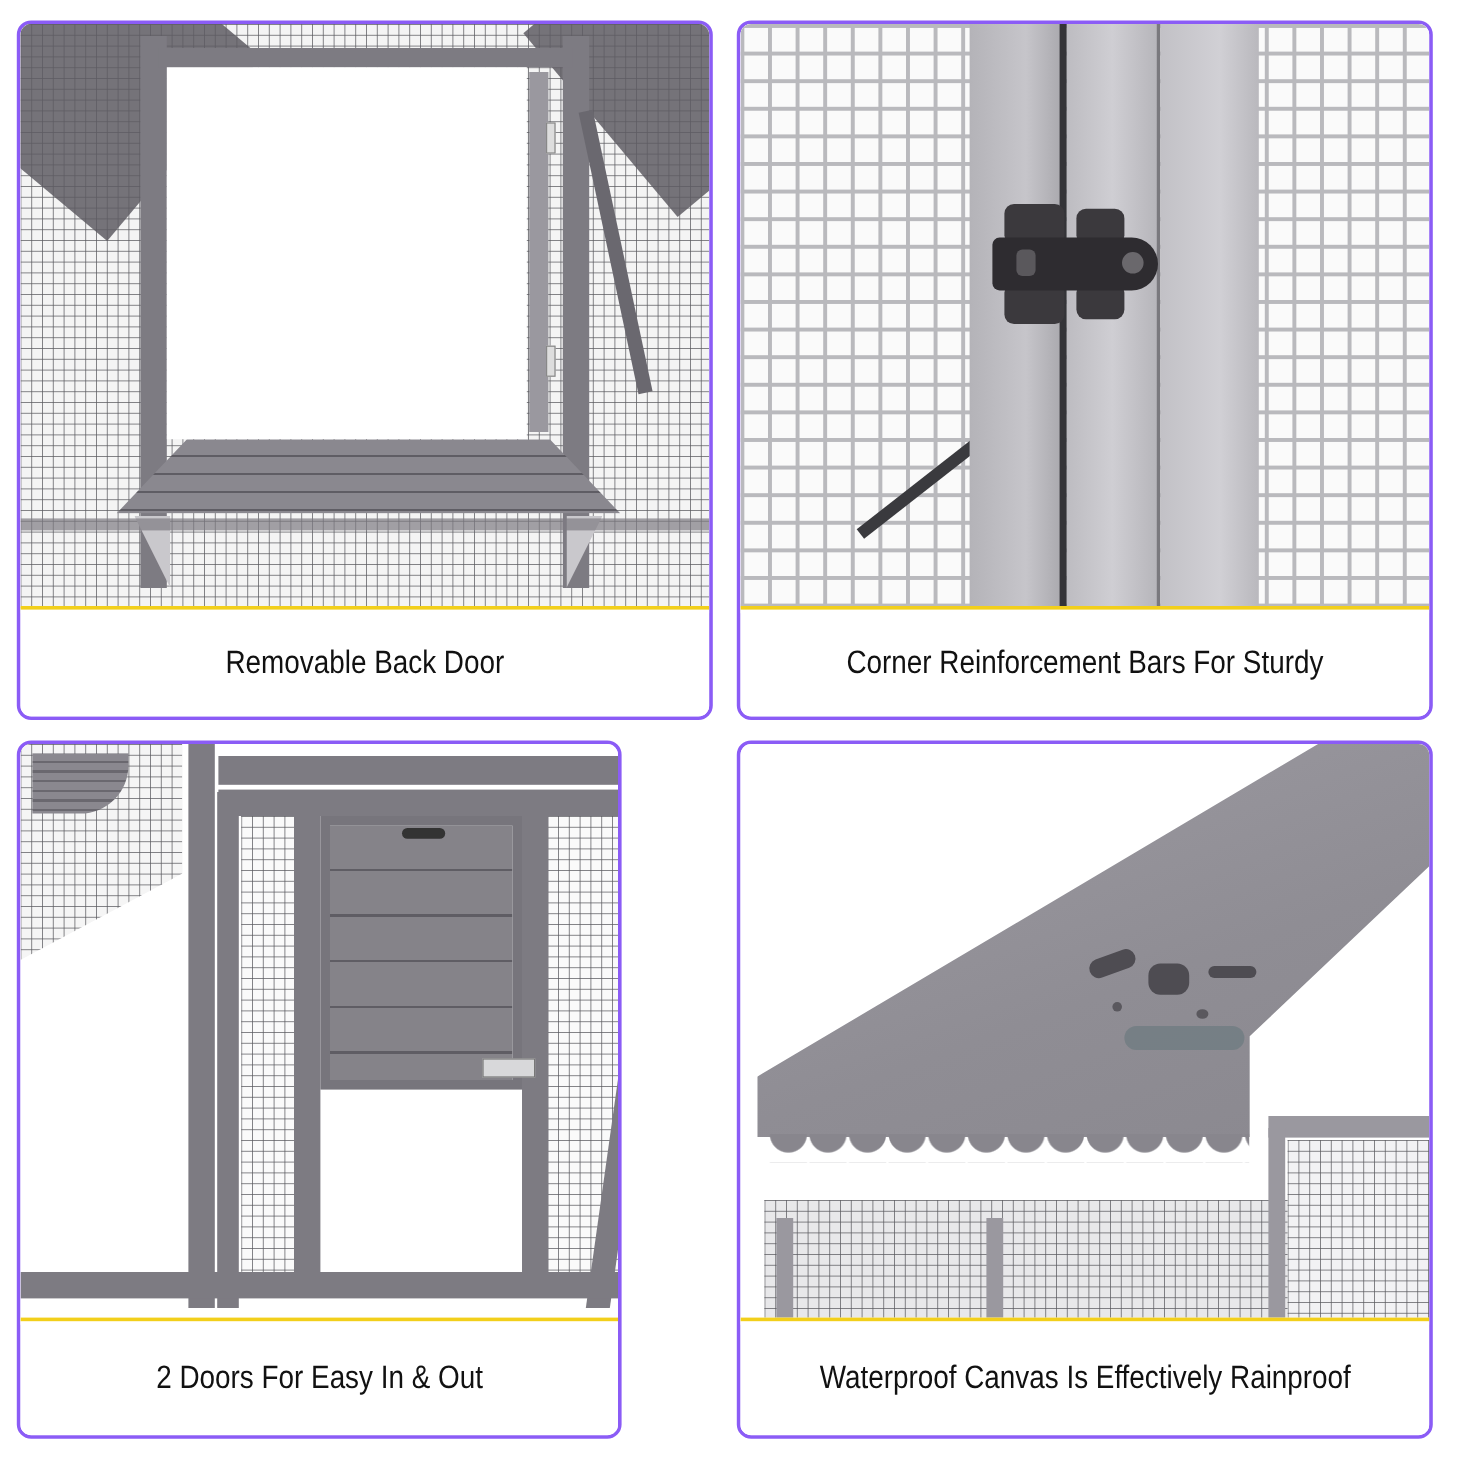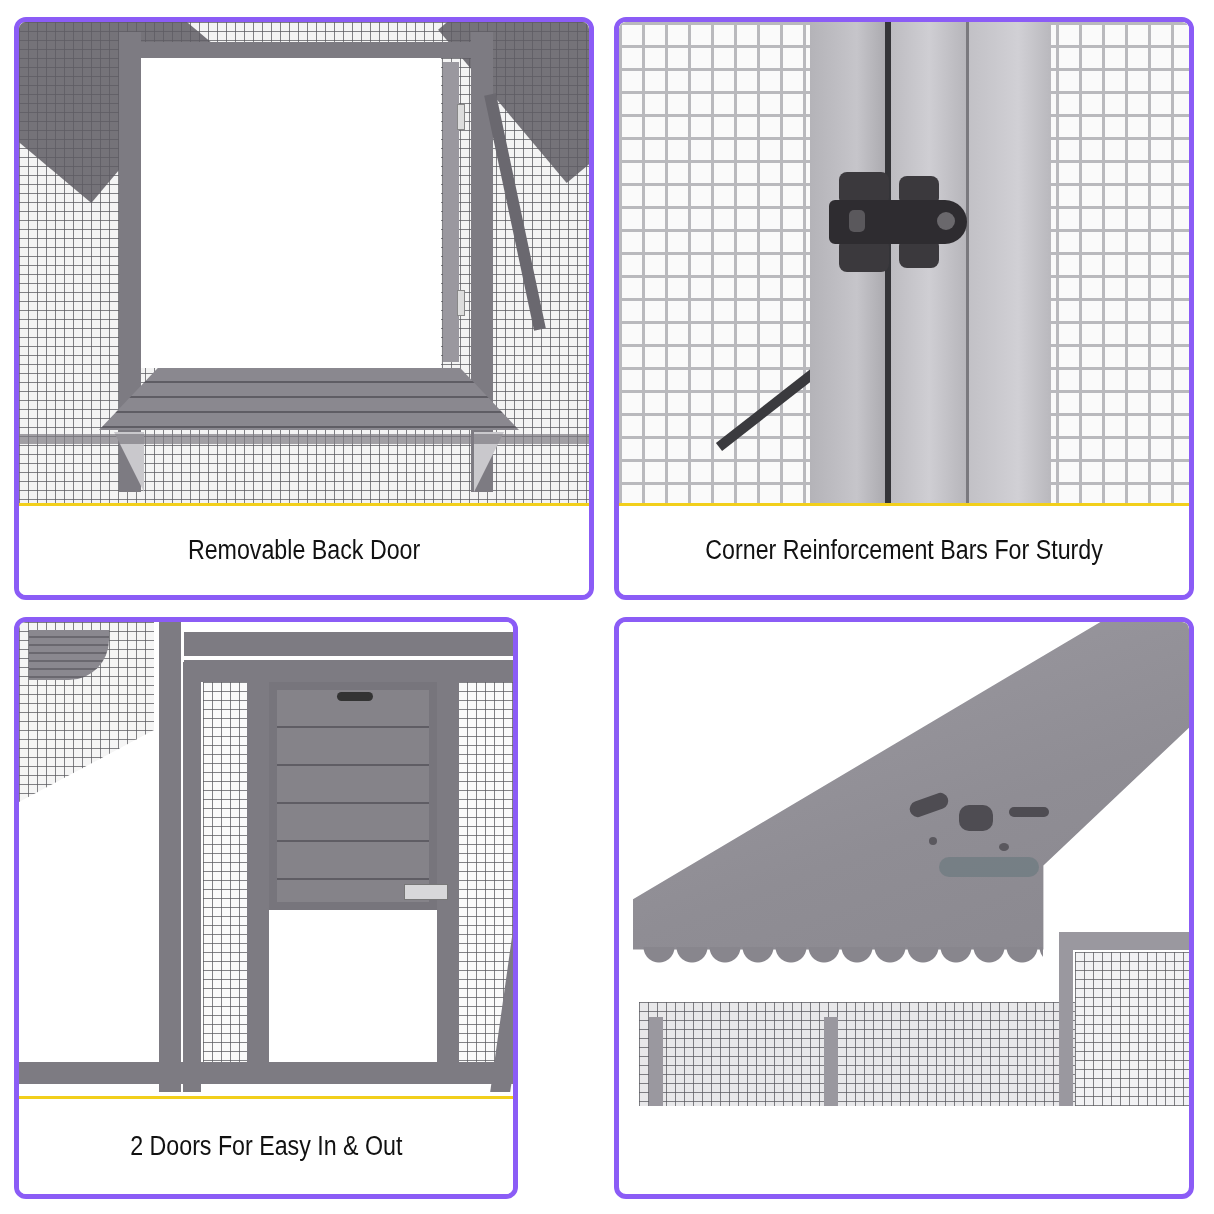--- a/index.html
+++ b/index.html
@@ -1,17 +1,17 @@
 <!DOCTYPE html>
 <html><head>
 <meta charset="utf-8">
 <style>
   html,body{margin:0;padding:0;background:#ffffff;}
   body{width:1214px;height:1214px;position:relative;overflow:hidden;font-family:"Liberation Sans",sans-serif;}
-  .panel{position:absolute;border:5px solid #8b5cf6;border-radius:12px;overflow:hidden;background:#fff;box-sizing:border-box;}
+  .panel{position:absolute;border:3px solid #8b5cf6;border-radius:12px;overflow:hidden;background:#fff;box-sizing:border-box;}
   .photo{position:absolute;left:0;top:0;right:0;overflow:hidden;background:#fff;}
   .caption{position:absolute;left:0;right:0;bottom:0;border-top:3px solid #f2cf1b;display:flex;align-items:center;justify-content:center;background:#fff;}
   .caption span{font-family:"Liberation Sans",sans-serif;font-weight:400;font-size:27px;color:#111;letter-spacing:0px;transform:scaleX(0.86);white-space:nowrap;display:inline-block;}
   .mesh{position:absolute;background-image:
       linear-gradient(to right, rgba(90,90,95,0.75) 1px, transparent 1px),
       linear-gradient(to bottom, rgba(90,90,95,0.75) 1px, transparent 1px);
       background-size:9px 9px;}
   .mesh-light{position:absolute;background-color:#fafafa;background-image:
       linear-gradient(to right, #b9b9bd 3px, transparent 3px),
       linear-gradient(to bottom, #b9b9bd 3px, transparent 3px);
@@ -127,13 +127,16 @@
 
     <div style="position:absolute;left:290px;top:155px;width:150px;height:110px;">
       <div style="position:absolute;left:0;top:20px;width:40px;height:16px;background:#4e4c52;border-radius:8px;transform:rotate(-20deg);"></div>
       <div style="position:absolute;left:50px;top:28px;width:34px;height:26px;background:#4e4c52;border-radius:10px;"></div>
       <div style="position:absolute;left:100px;top:30px;width:40px;height:10px;background:#4e4c52;border-radius:6px;"></div>
       <div style="position:absolute;left:30px;top:80px;width:100px;height:20px;background:#6e7b80;border-radius:12px;opacity:0.75;"></div>
       <div style="position:absolute;left:20px;top:60px;width:8px;height:8px;background:#5a585e;border-radius:50%;"></div>
       <div style="position:absolute;left:90px;top:66px;width:10px;height:8px;background:#5a585e;border-radius:50%;"></div>
     </div>
   </div>
+  <div class="caption" style="height:95px;">
+    <span>Waterproof Canvas Is Effectively Rainproof</span>
+  </div>
 </div>
 
 </body></html>

